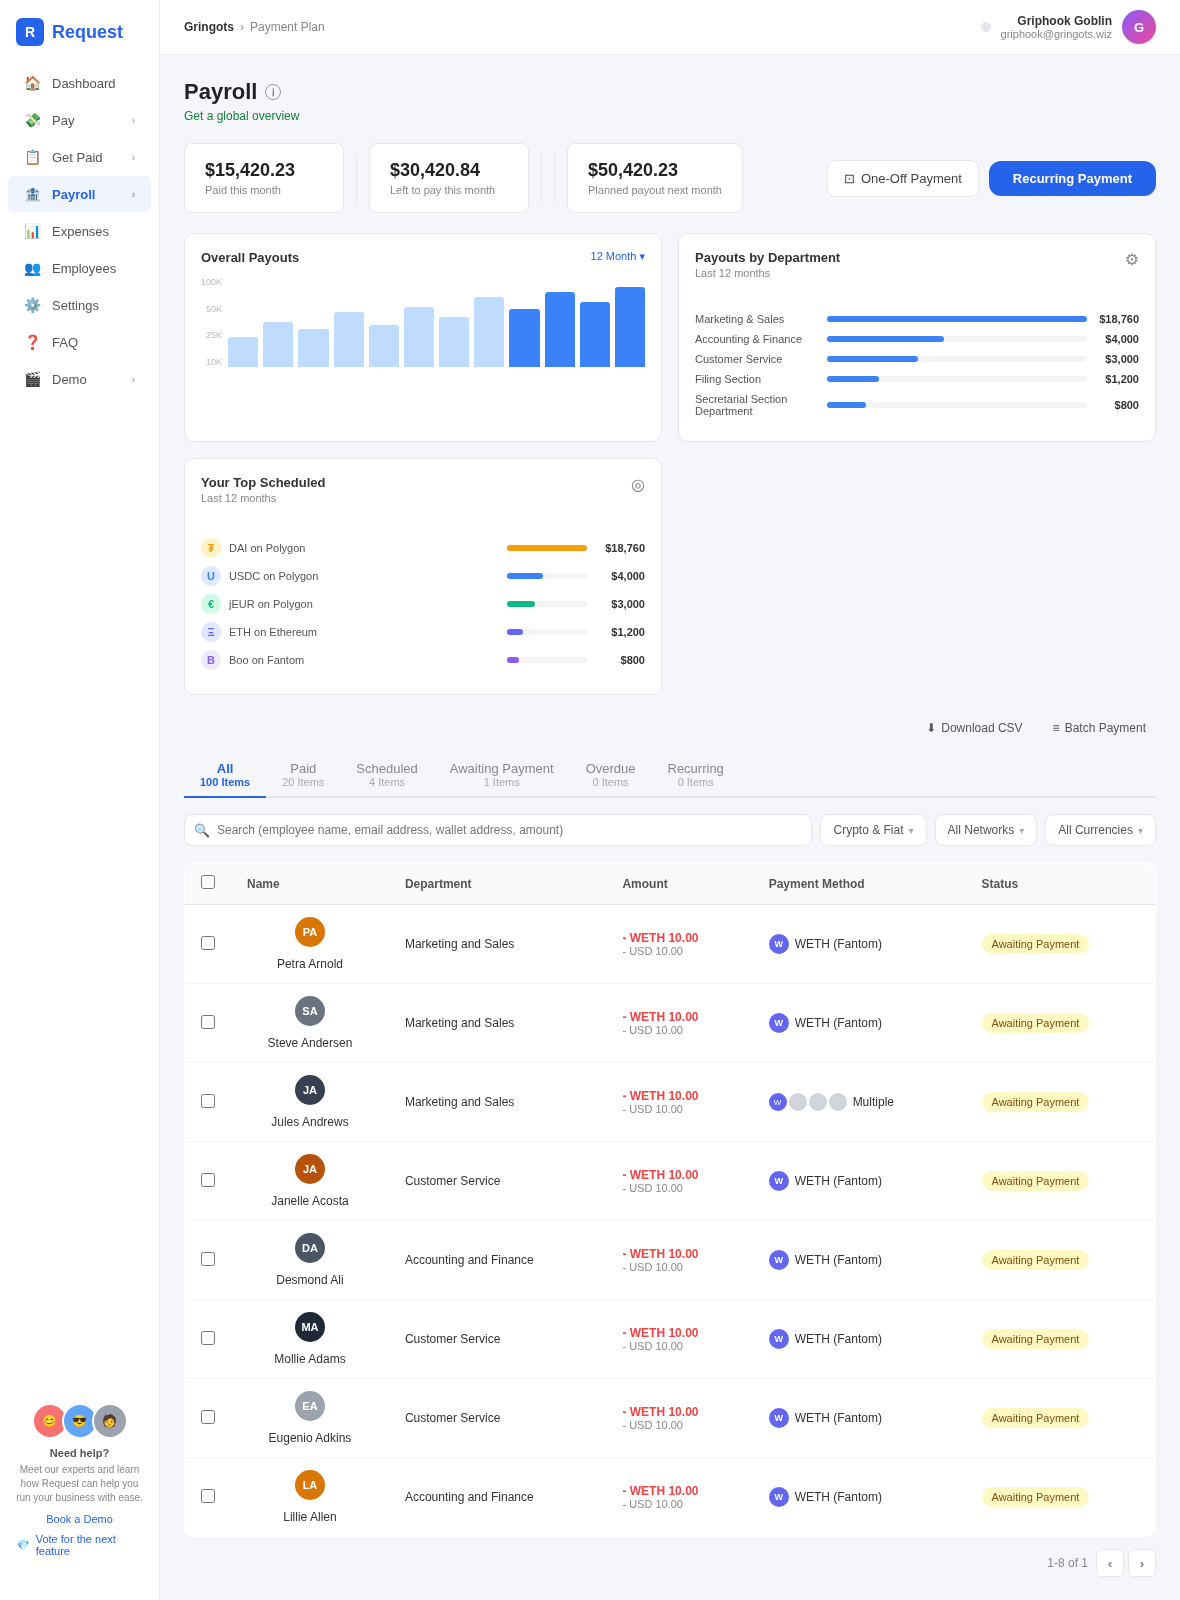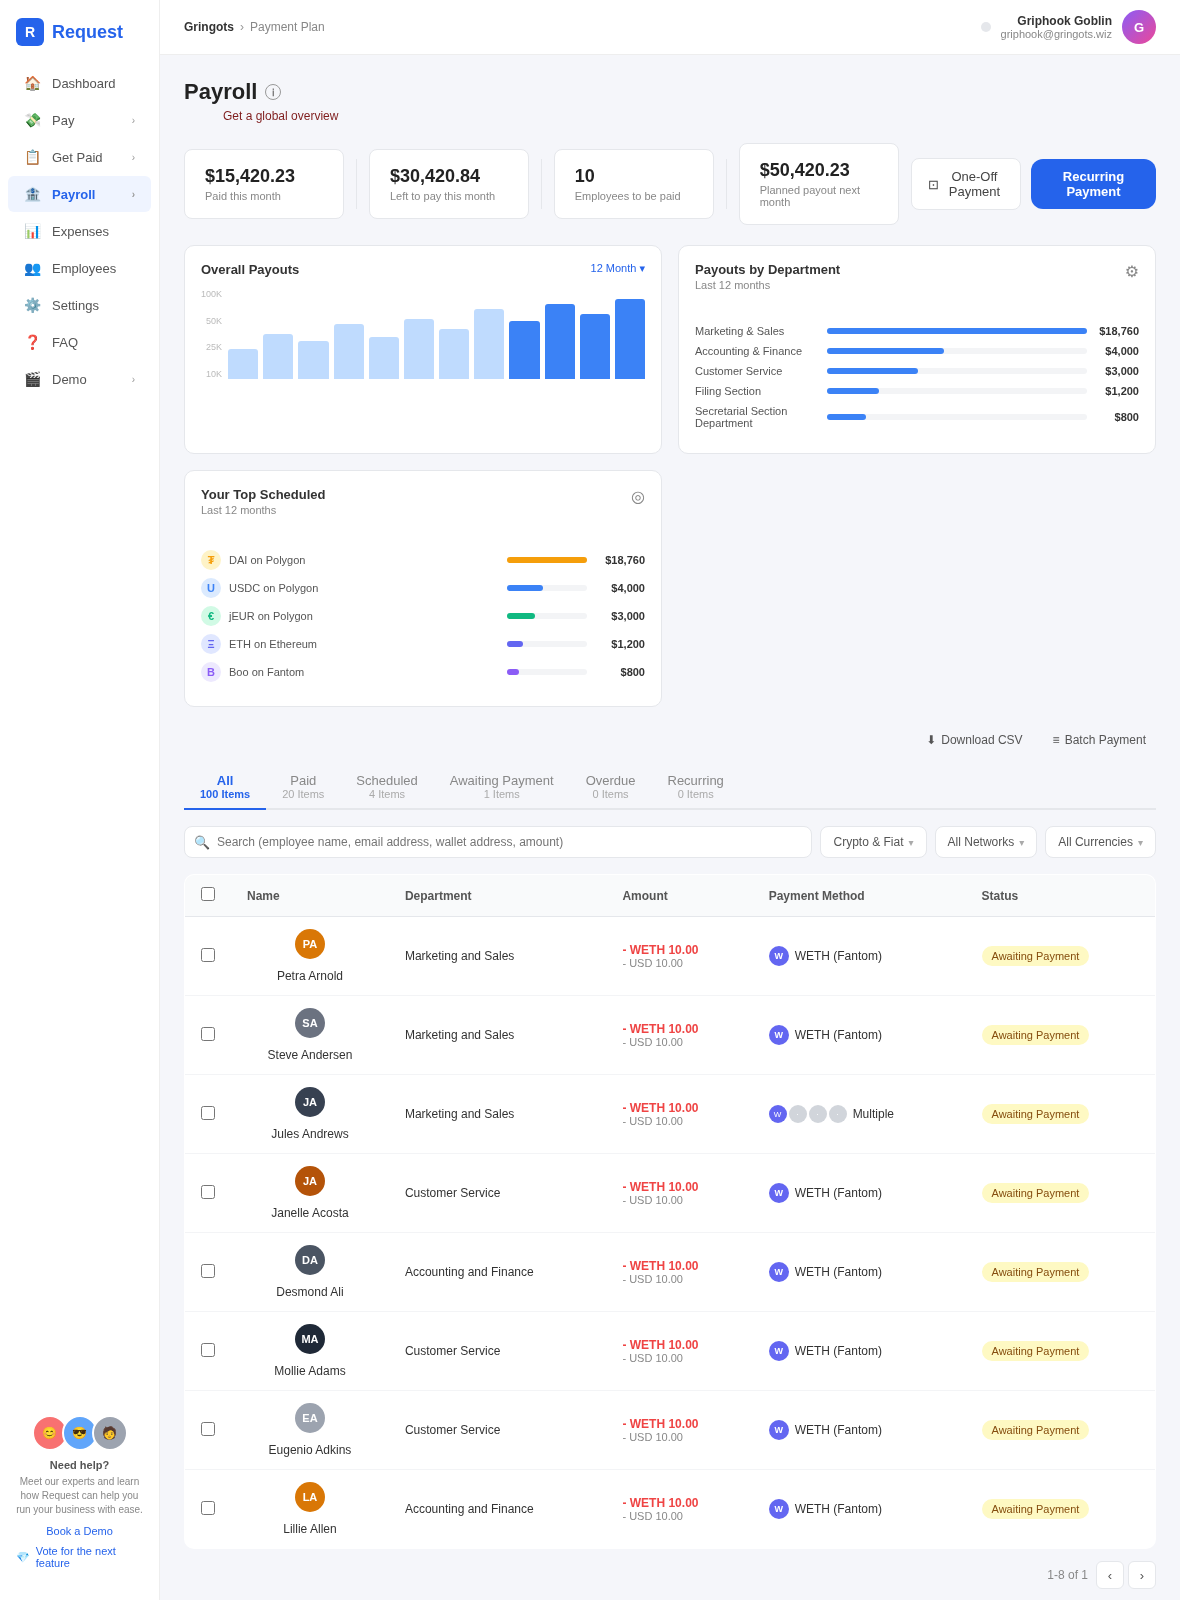--- a/index.html
+++ b/index.html
@@ -35,21 +35,21 @@
     .breadcrumb .sub { color: #888; }
     .user-area { display: flex; align-items: center; gap: 10px; }
     .user-info { text-align: right; }
     .user-name { font-weight: 600; font-size: 12px; }
     .user-email { font-size: 11px; color: #888; }
     .user-avatar { width: 34px; height: 34px; border-radius: 50%; background: linear-gradient(135deg, #8b5cf6, #ec4899); display: flex; align-items: center; justify-content: center; color: white; font-weight: 700; font-size: 13px; overflow: hidden; }
 
     
     .content { padding: 24px; flex: 1; }
     .page-title { font-size: 22px; font-weight: 700; color: #222; display: flex; align-items: center; gap: 8px; margin-bottom: 4px; }
-    .page-subtitle { font-size: 12px; color: #7f1d1d; margin-bottom: 20px; margin-left: 39px; }
+    .page-subtitle { font-size: 12px; color: #15803d; margin-bottom: 20px; }
     .info-icon { width: 16px; height: 16px; border-radius: 50%; border: 1px solid #999; display: inline-flex; align-items: center; justify-content: center; font-size: 10px; color: #777; }
 
     
     .stats-row { display: flex; gap: 0; margin-bottom: 20px; align-items: center; }
     .stat-card { background: #fff; border: 1px solid #e5e7eb; border-radius: 8px; padding: 16px 20px; margin-right: 12px; min-width: 160px; }
     .stat-value { font-size: 18px; font-weight: 700; color: #222; }
     .stat-label { font-size: 11px; color: #888; margin-top: 3px; }
     .stat-divider { width: 1px; height: 50px; background: #e5e7eb; margin-right: 12px; }
     .action-buttons { margin-left: auto; display: flex; gap: 10px; align-items: center; }
     .btn-outline { border: 1px solid #e5e7eb; background: #fff; border-radius: 8px; padding: 10px 16px; font-size: 13px; cursor: pointer; display: flex; align-items: center; gap: 6px; color: #444; }
@@ -227,24 +227,20 @@
           <div class="stat-card">
             <div class="stat-value">$15,420.23</div>
     <div class="stat-label">Paid this month</div>
           </div>
           <div class="stat-divider"></div>
           <div class="stat-card">
             <div class="stat-value">$30,420.84</div>
     <div class="stat-label">Left to pay this month</div>
           </div>
           <div class="stat-divider"></div>
-          <div class="stat-card">
-            <div class="stat-value">10</div>
-    <div class="stat-label">Employees to be paid</div>
-          </div>
           <div class="stat-divider"></div>
           <div class="stat-card">
             <div class="stat-value">$50,420.23</div>
     <div class="stat-label">Planned payout next month</div>
           </div>
         </div>
       <div class="action-buttons">
         <button class="btn-outline">
           <span>⊡</span>
           <span>One-Off Payment</span>

